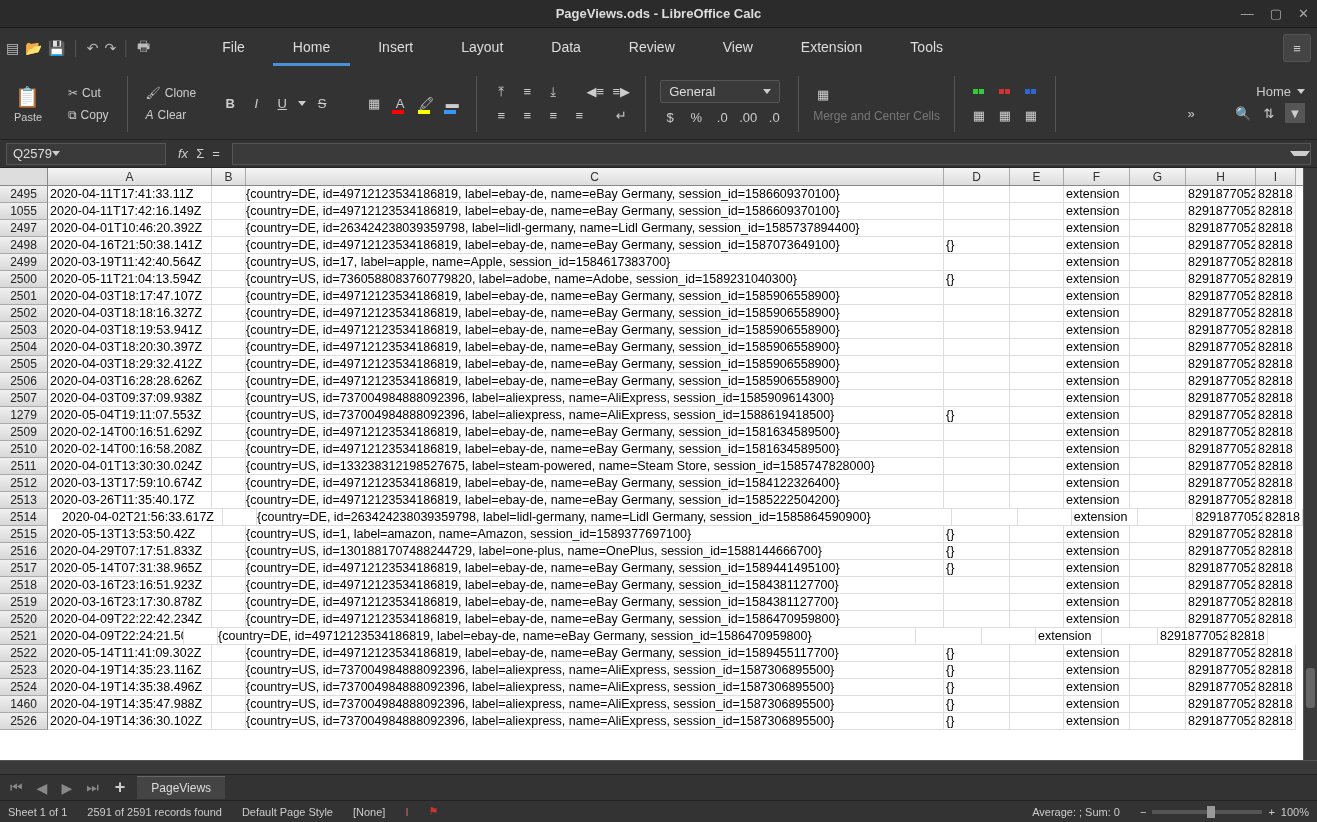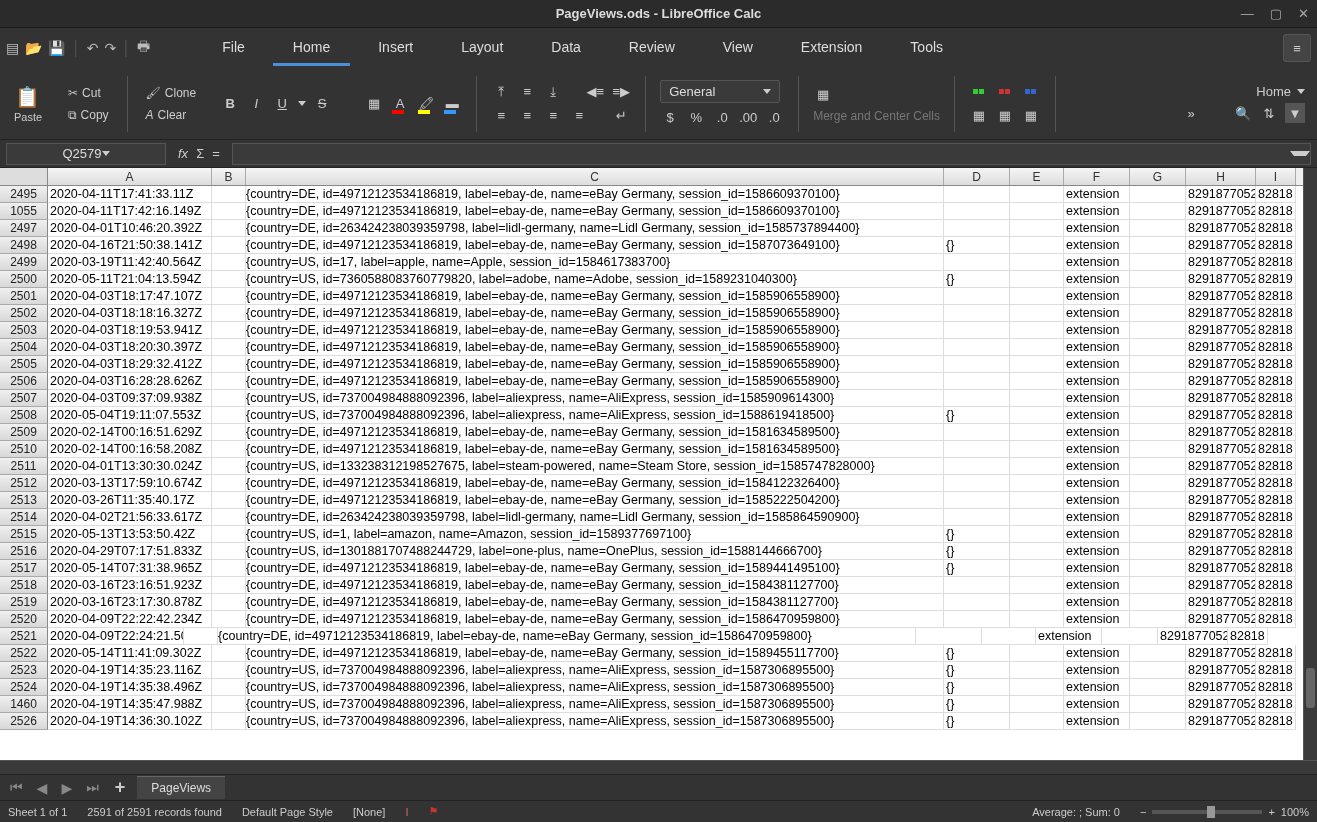--- a/index.html
+++ b/index.html
@@ -82,21 +82,21 @@
   height: 28px;
   background: #333;
   display:flex;
   align-items:center;
   border-bottom: 1px solid #222;
   padding: 2px 6px;
   gap:4px;
 }
 .fx-row .cellref {
   width: 160px; height:22px; background:#3a3a3a; border:1px solid #555;
-  color:#ddd; padding:2px 6px; font-size:13px; display:flex; align-items:center; justify-content:center;
+  color:#ddd; padding:2px 6px; font-size:13px; display:flex; align-items:center; justify-content:flex-start;
 }
 .fx-row .cellref .caret { color:#999; }
 .fx-row .fxbtns { display:flex; gap:8px; padding:0 8px; color:#ccc;}
 .fx-row .fxinput { flex:1; height:22px; background:#3a3a3a; border:1px solid #555; display:flex; align-items:center; }
 .fx-row .fxinput .dd-caret { color:#999; padding:0 6px;}
 
 .sheet-area { flex:1; display:flex; background:#fff; position:relative; overflow:hidden;}
 .sheet-grid { flex:1; overflow:hidden; position:relative; background:#fff;}
 .col-headers { display:flex; height:18px; background:#eee; border-bottom:1px solid #888; font-size:12px; color:#333; position:relative;}
 .col-headers .corner { width:48px; background:#ddd; border-right:1px solid #888; }
@@ -484,21 +484,21 @@
           <div class="cell" style="width: 34px;"></div>
           <div class="cell overflow" style="width: 732px; position: relative; margin-left: -34px; padding-left: 34px;">{country=US, id=737004984888092396, label=aliexpress, name=AliExpress, session_id=1585909614300}</div>
           <div class="cell" style="width: 66px;"></div>
           <div class="cell" style="width: 54px;"></div>
           <div class="cell" style="width: 66px;">extension</div>
           <div class="cell" style="width: 56px;"></div>
           <div class="cell" style="width: 70px;">82918770524</div>
           <div class="cell" style="width: 40px;">82818</div>
         </div>
         <div class="row-line">
-          <div class="rh">2508</div>
+          <div class="rh">1279</div>
           <div class="cell" style="width: 164px;">2020-05-04T19:11:07.553Z</div>
           <div class="cell" style="width: 34px;"></div>
           <div class="cell overflow" style="width: 732px; position: relative; margin-left: -34px; padding-left: 34px;">{country=US, id=737004984888092396, label=aliexpress, name=AliExpress, session_id=1588619418500}</div>
           <div class="cell" style="width: 66px;">{}</div>
           <div class="cell" style="width: 54px;"></div>
           <div class="cell" style="width: 66px;">extension</div>
           <div class="cell" style="width: 56px;"></div>
           <div class="cell" style="width: 70px;">82918770524</div>
           <div class="cell" style="width: 40px;">82818</div>
         </div>
@@ -557,21 +557,21 @@
           <div class="cell overflow" style="width: 732px; position: relative; margin-left: -34px; padding-left: 34px;">{country=DE, id=49712123534186819, label=ebay-de, name=eBay Germany, session_id=1585222504200}</div>
           <div class="cell" style="width: 66px;"></div>
           <div class="cell" style="width: 54px;"></div>
           <div class="cell" style="width: 66px;">extension</div>
           <div class="cell" style="width: 56px;"></div>
           <div class="cell" style="width: 70px;">82918770524</div>
           <div class="cell" style="width: 40px;">82818</div>
         </div>
         <div class="row-line">
           <div class="rh">2514</div>
-          <div class="cell" style="width: 164px;">2020-04-02T21:56:33.617Z</div>
+          <div class="cell" style="width: 164px; margin-left: 12px;">2020-04-02T21:56:33.617Z</div>
           <div class="cell" style="width: 34px;"></div>
           <div class="cell overflow" style="width: 732px; position: relative; margin-left: -34px; padding-left: 34px;">{country=DE, id=263424238039359798, label=lidl-germany, name=Lidl Germany, session_id=1585864590900}</div>
           <div class="cell" style="width: 66px;"></div>
           <div class="cell" style="width: 54px;"></div>
           <div class="cell" style="width: 66px;">extension</div>
           <div class="cell" style="width: 56px;"></div>
           <div class="cell" style="width: 70px;">82918770524</div>
           <div class="cell" style="width: 40px;">82818</div>
         </div>
         <div class="row-line">

